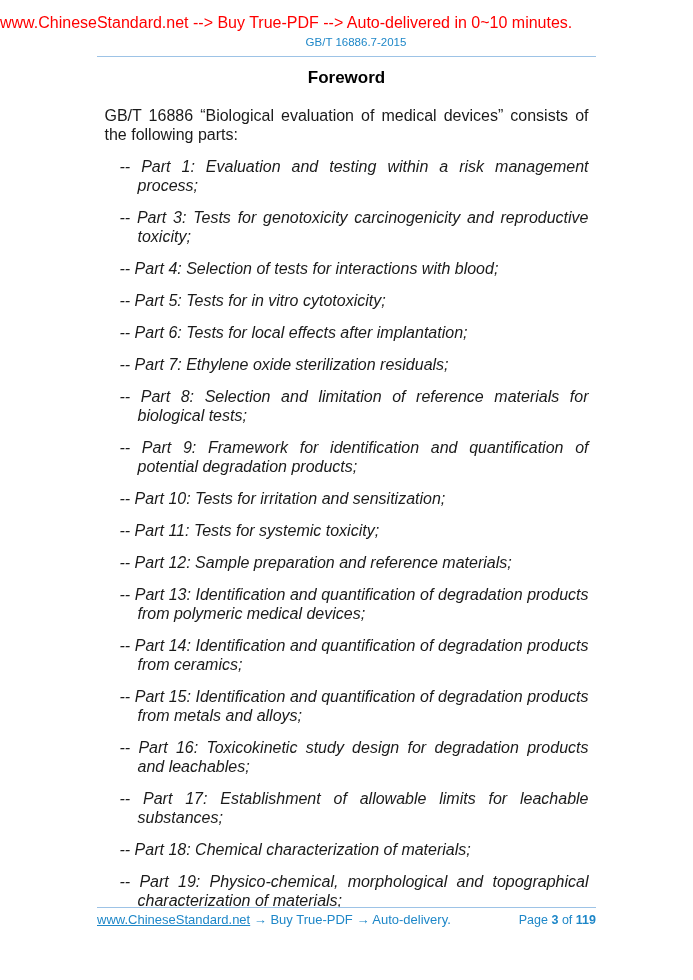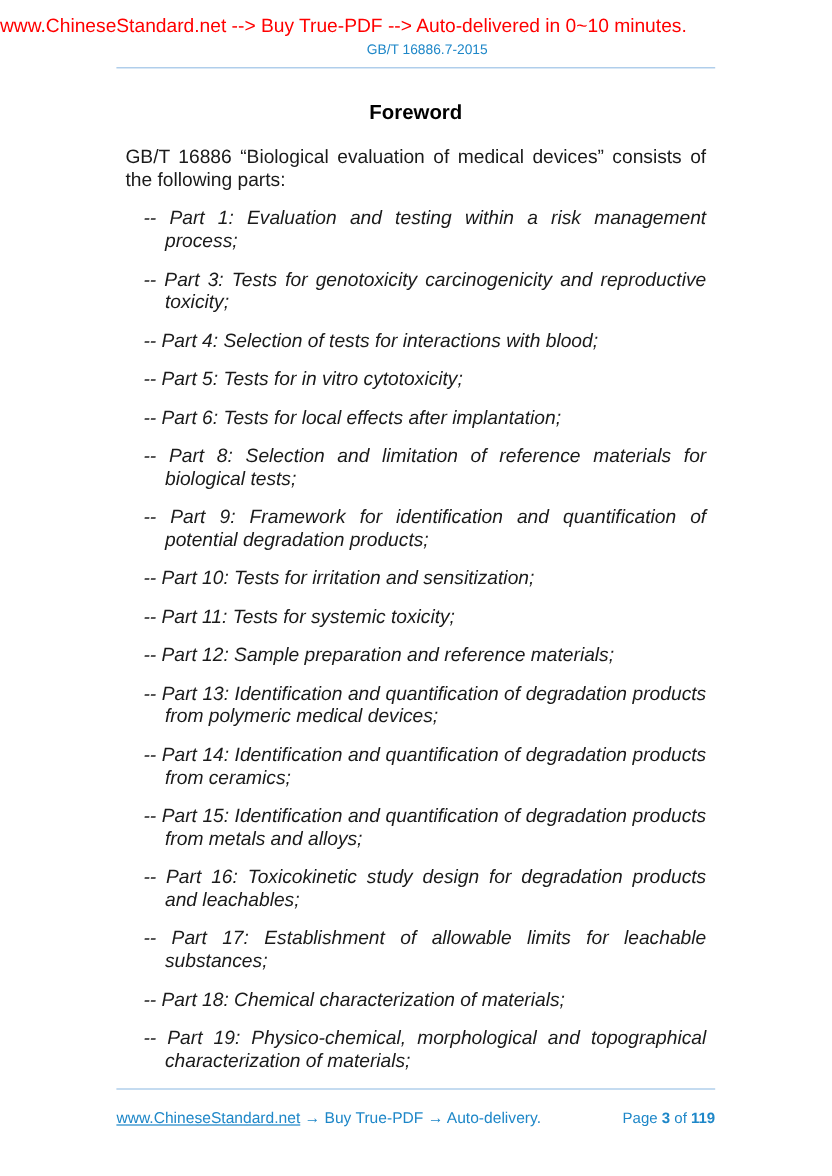--- a/index.html
+++ b/index.html
@@ -29,21 +29,21 @@
     padding-left: 19px;
   }
   .rule {
     width: 499px;
     margin: 7px auto 0;
     border: none;
     border-top: 1px solid #9dc3e6;
     height: 0;
   }
   .title {
-    margin-top: 26px;
+    margin-top: 10px;
     text-align: center;
     font-size: 17px;
     font-weight: bold;
     color: #000000;
     line-height: 22px;
   }
   .content {
     width: 484px;
     margin: 0 auto;
     font-size: 16px;
@@ -60,21 +60,21 @@
     text-align: justify;
     padding-left: 33px;
     text-indent: -18px;
   }
   .footer {
     position: absolute;
     top: 907px;
     left: 97px;
     width: 499px;
     border-top: 1px solid #9dc3e6;
-    padding-top: 16px;
+    padding-top: 4px;
     display: flex;
     justify-content: space-between;
     align-items: baseline;
     font-size: 13px;
     color: #1e87c8;
   }
   .footer-link {
     color: #1e87c8;
     text-decoration: underline;
     cursor: pointer;
@@ -97,20 +97,21 @@
 
   <div class="content">
     <p class="intro">GB/T 16886 “Biological evaluation of medical devices” consists of the following parts:</p>
 
     <div class="parts">
       <p class="part">-- Part 1: Evaluation and testing within a risk management process;</p>
       <p class="part">-- Part 3: Tests for genotoxicity carcinogenicity and reproductive toxicity;</p>
       <p class="part">-- Part 4: Selection of tests for interactions with blood;</p>
       <p class="part">-- Part 5: Tests for in vitro cytotoxicity;</p>
       <p class="part">-- Part 6: Tests for local effects after implantation;</p>
+      <p class="part">-- Part 7: Ethylene oxide sterilization residuals;</p>
       <p class="part">-- Part 8: Selection and limitation of reference materials for biological tests;</p>
       <p class="part">-- Part 9: Framework for identification and quantification of potential degradation products;</p>
       <p class="part">-- Part 10: Tests for irritation and sensitization;</p>
       <p class="part">-- Part 11: Tests for systemic toxicity;</p>
       <p class="part">-- Part 12: Sample preparation and reference materials;</p>
       <p class="part">-- Part 13: Identification and quantification of degradation products from polymeric medical devices;</p>
       <p class="part">-- Part 14: Identification and quantification of degradation products from ceramics;</p>
       <p class="part">-- Part 15: Identification and quantification of degradation products from metals and alloys;</p>
       <p class="part">-- Part 16: Toxicokinetic study design for degradation products and leachables;</p>
       <p class="part">-- Part 17: Establishment of allowable limits for leachable substances;</p>

